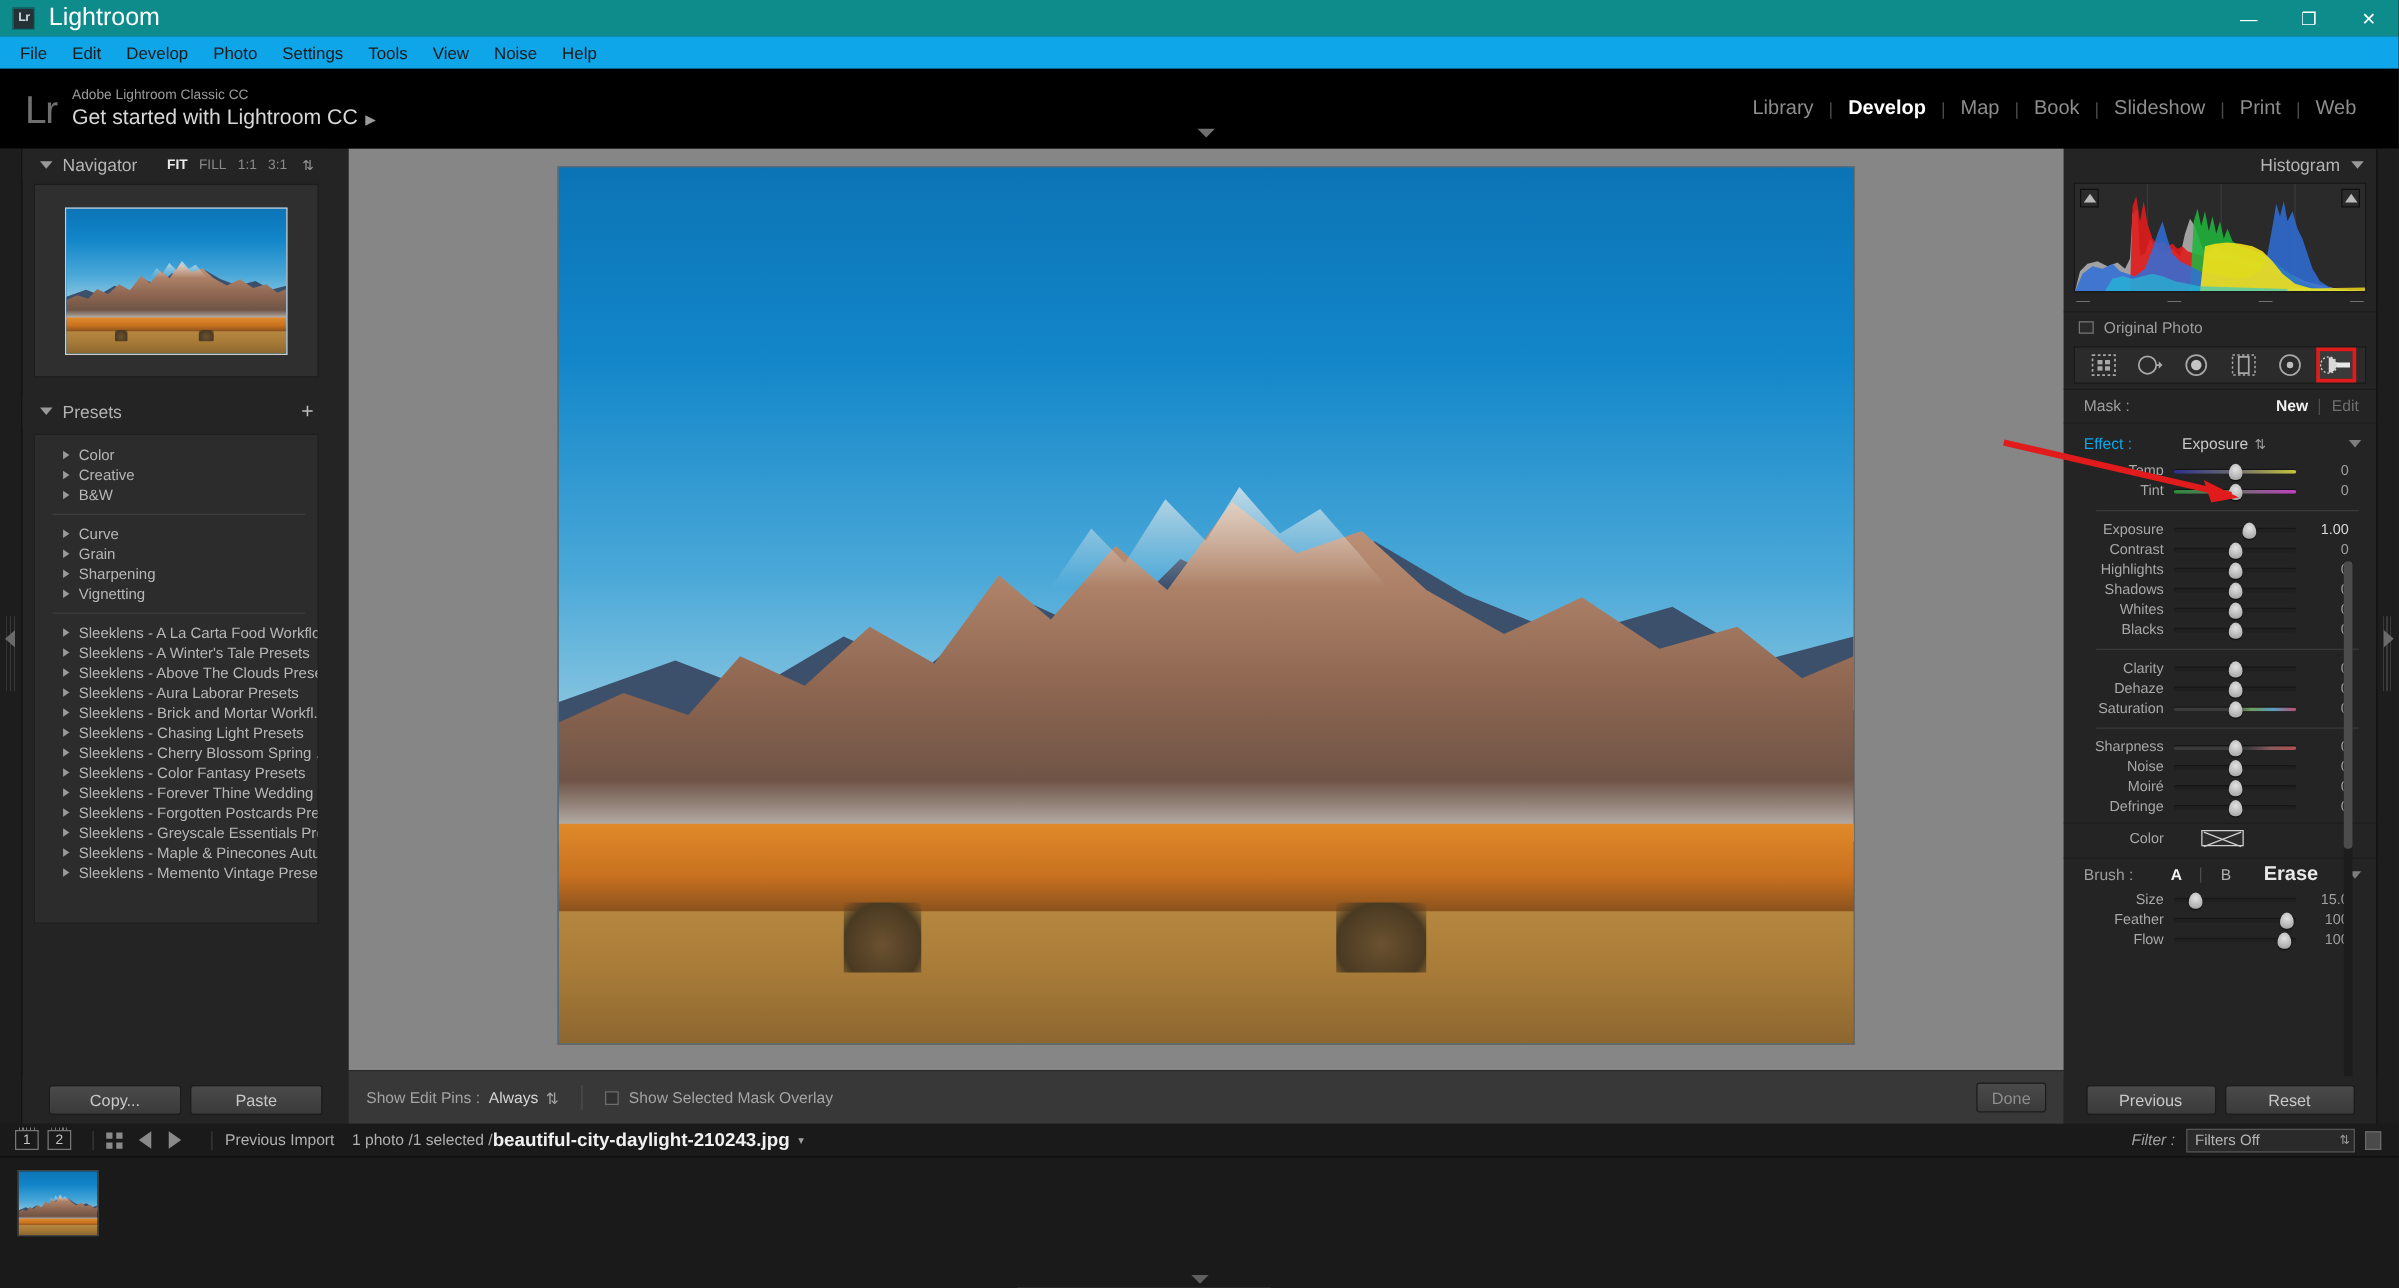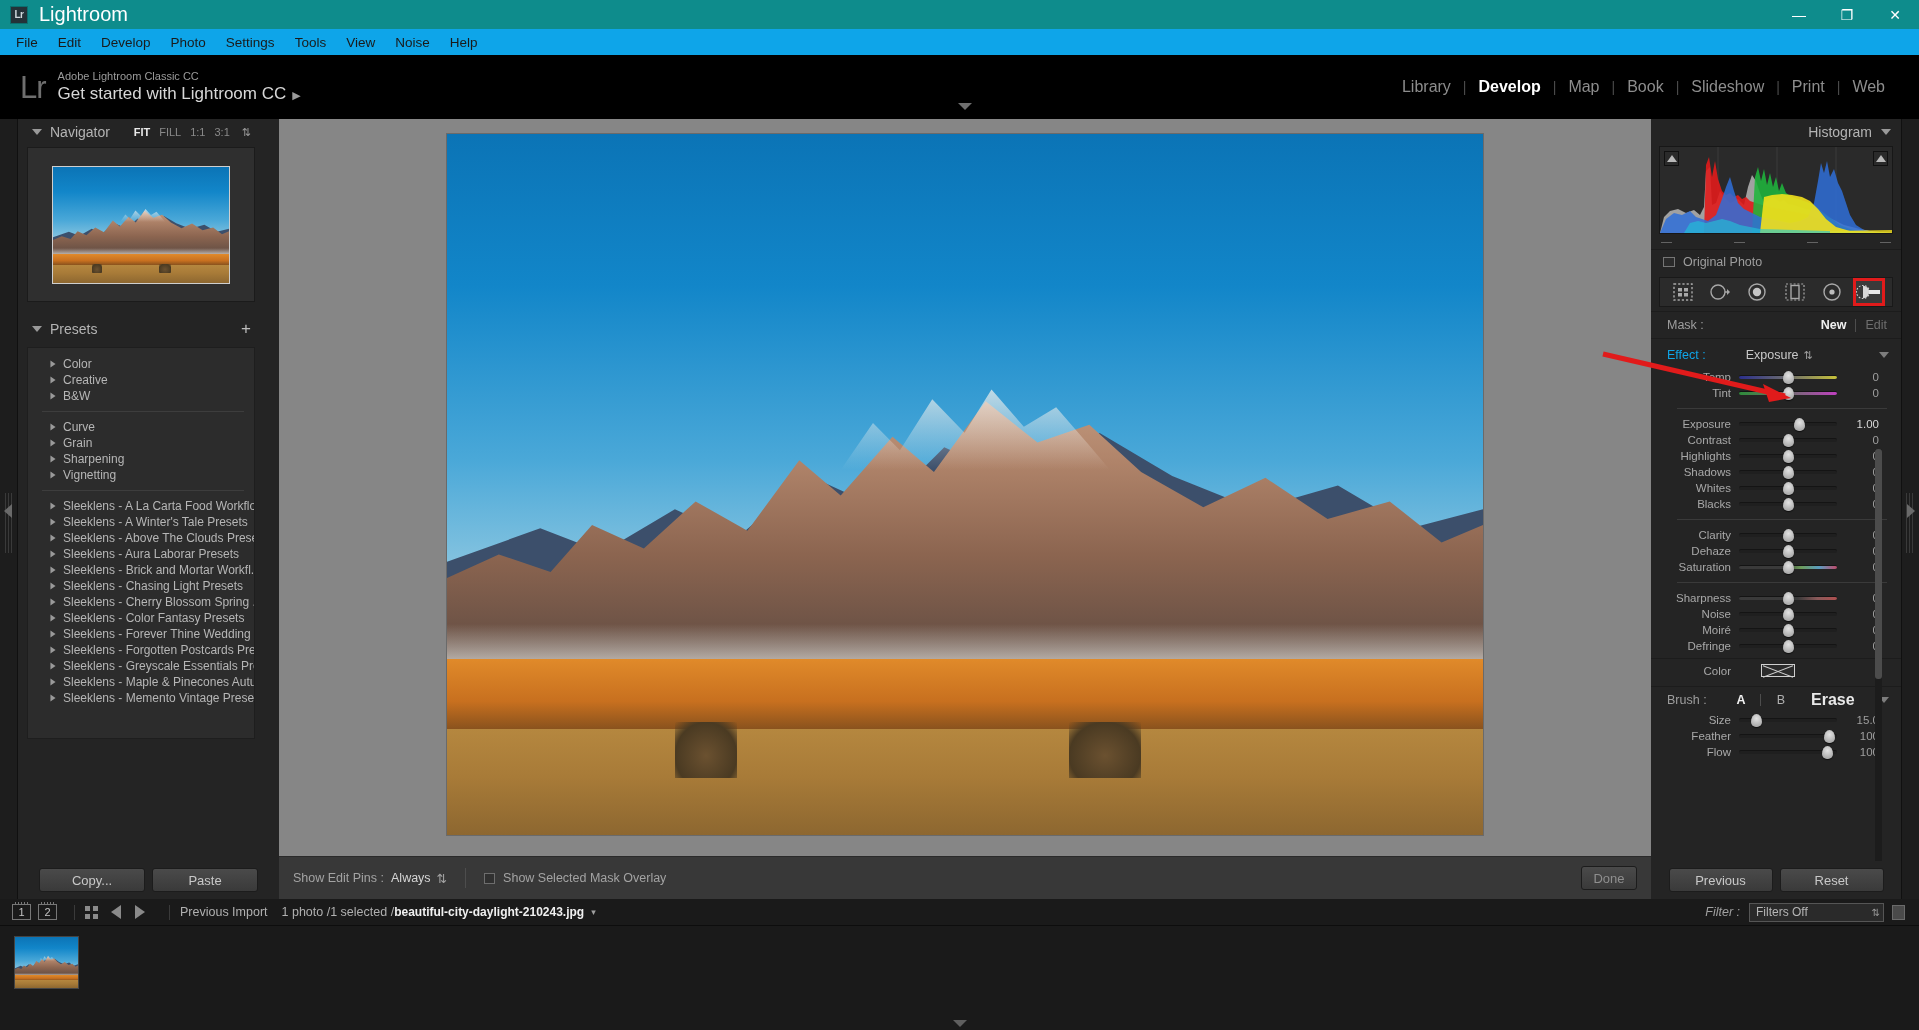--- a/index.html
+++ b/index.html
@@ -396,21 +396,21 @@
       linear-gradient(#8a8a8a,#8a8a8a) 8px 0/5px 5px no-repeat,
       linear-gradient(#8a8a8a,#8a8a8a) 0 8px/5px 5px no-repeat,
       linear-gradient(#8a8a8a,#8a8a8a) 8px 8px/5px 5px no-repeat;
     margin-right: 13px;
   }
   .arr-l, .arr-r { width:0;height:0;margin-right: 14px; }
   .arr-l { border-top:7px solid transparent;border-bottom:7px solid transparent;border-right:10px solid #8a8a8a; }
   .arr-r { border-top:7px solid transparent;border-bottom:7px solid transparent;border-left:10px solid #8a8a8a; }
   .fs-text { color:#b0b0b0; font-size: 12.5px; margin-right: 14px; }
   .fs-sel { color:#b0b0b0; font-size: 12.5px; }
-  .fs-file { color:#f0f0f0; font-size: 12px; font-weight: bold; }
+  .fs-file { color:#f0f0f0; font-size: 15px; font-weight: bold; }
   .fs-caret { color:#a0a0a0; font-size:9px; margin-left:7px; }
   .fs-filter { margin-left:auto; display:flex; align-items:center; padding-right: 14px; }
   .fs-filter .lbl { color:#a0a0a0; font-size:12.5px; margin-right: 9px; font-style: italic; }
   .fs-select {
     width: 135px; height: 19px; background: #2a2a2a; border:1px solid #555;
     color:#b5b5b5; font-size:12px; display:flex; align-items:center; padding: 0 6px;
     position: relative;
   }
   .fs-select .stp {
     position:absolute; right: 3px; color:#9a9a9a; font-size:10px; line-height:9px; text-align:center;

